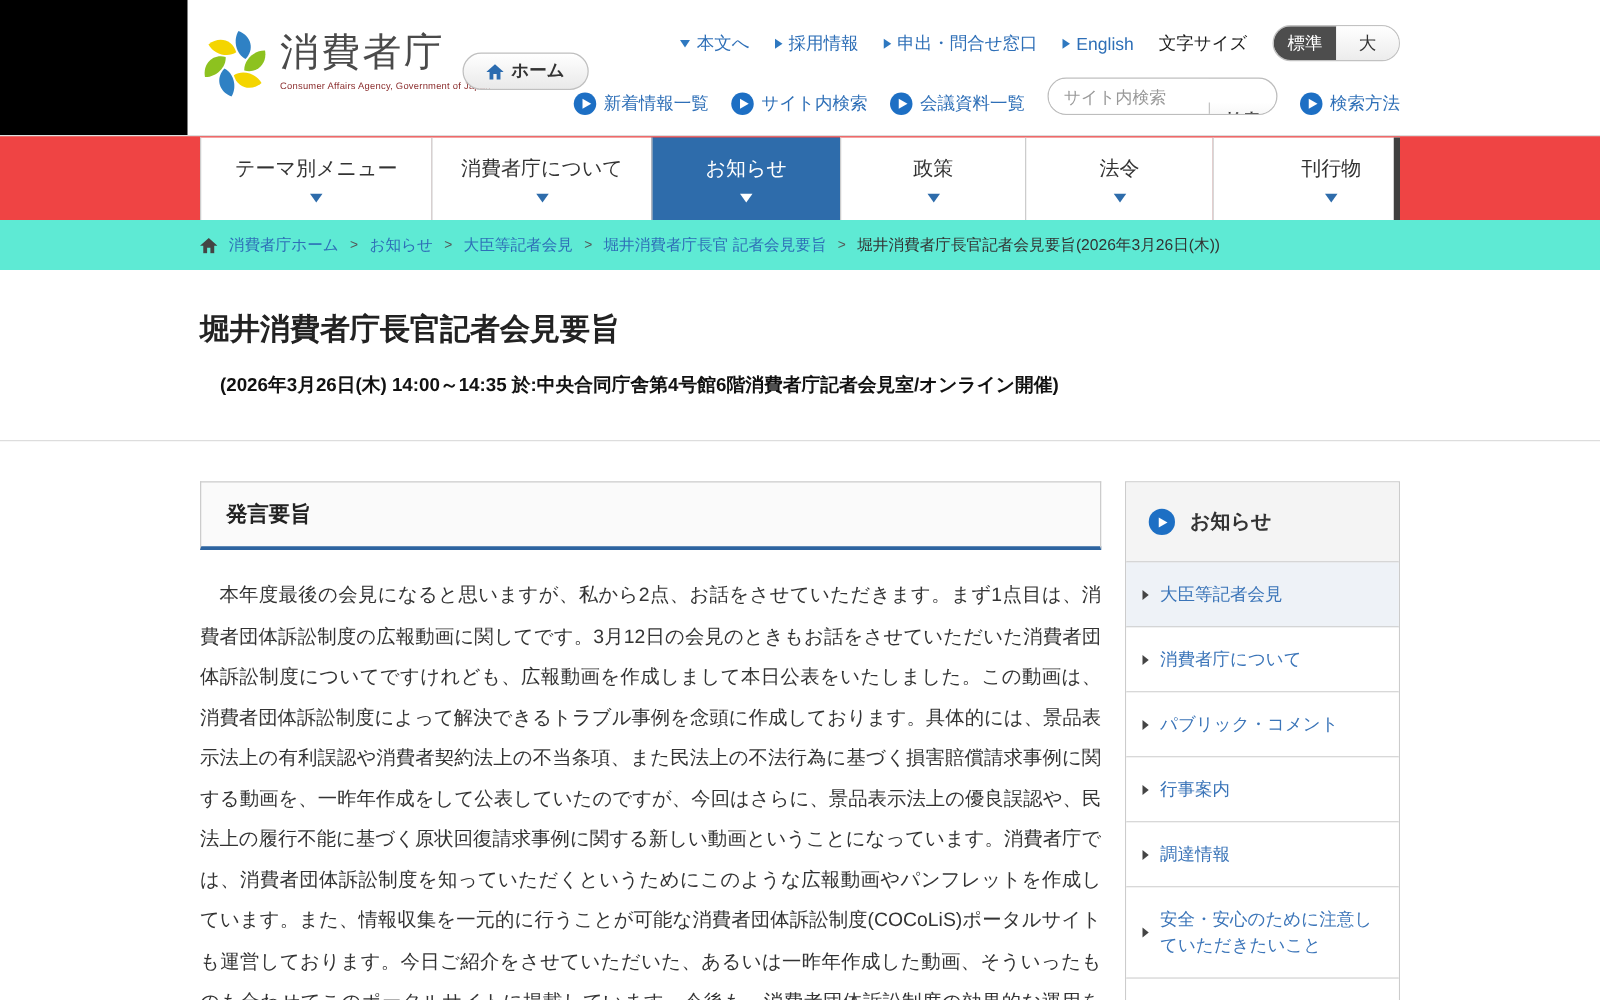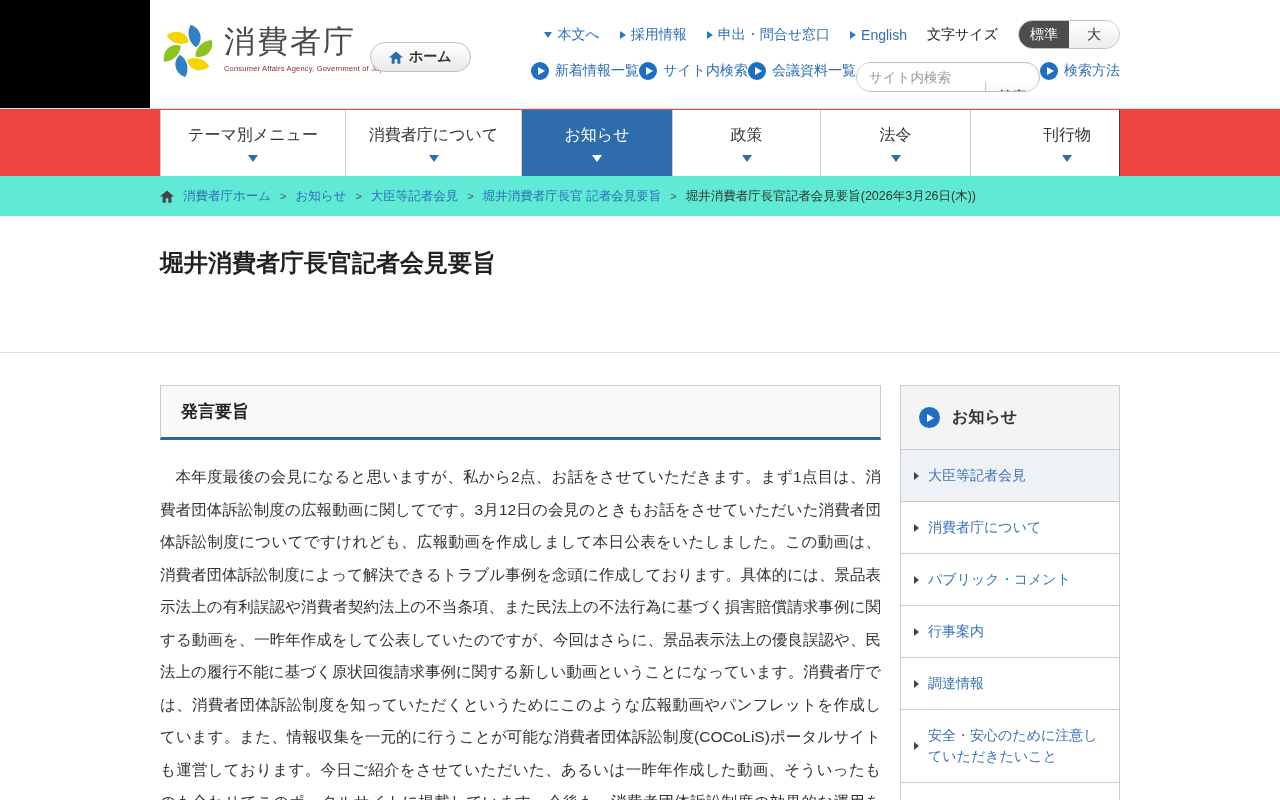--- a/index.html
+++ b/index.html
@@ -21,41 +21,41 @@
     background:linear-gradient(#ffffff,#e9e9e9); border:1px solid #bfbfbf; border-radius:16px; font-size:14px; font-weight:bold; color:#333; cursor:pointer; }
 
   .util-row { position:absolute; top:20px; right:160px; display:flex; align-items:center; gap:20px; font-size:14px; }
   .util-link { color:#2e6fb7; text-decoration:none; display:inline-flex; align-items:center; gap:5px; cursor:pointer; }
   .fs-label { color:#1a1a1a; }
   .fs-toggle { display:flex; border:1px solid #c2c2c2; border-radius:16px; overflow:hidden; height:29px; }
   .fs-opt { display:flex; align-items:center; justify-content:center; width:50px; font-size:14px; cursor:pointer; }
   .fs-opt.on { background:#4d4d4d; color:#fff; }
   .fs-opt.off { background:linear-gradient(#fff,#ececec); color:#333; }
 
-  .quick-row { position:absolute; top:62px; right:160px; display:flex; align-items:flex-start; gap:0; font-size:14px; }
+  .quick-row { position:absolute; top:62px; right:160px; display:flex; align-items:flex-end; gap:18px; font-size:14px; }
   .quick-link { color:#2e6fb7; text-decoration:none; display:inline-flex; align-items:center; gap:6px; cursor:pointer; }
 
   .search-pill { display:flex; align-items:center; height:30px; border:1px solid #bdbdbd; border-radius:16px; overflow:hidden; background:#fff; }
   .search-input { border:none; outline:none; width:128px; height:28px; padding:0 12px; font-size:13.5px; color:#333; font-family:Liberation Sans, sans-serif; }
   .search-input::placeholder { color:#999; }
   .search-btn { height:30px; padding:0 13px; border:none; border-left:1px solid #c4c4c4; background:linear-gradient(#fff,#e7e7e7);
     font-size:13.5px; font-weight:bold; color:#333; cursor:pointer; font-family:inherit;margin-top:40px; }
 
   
   .tri-r { width:0; height:0; border-left:6px solid #2e78c0; border-top:4px solid transparent; border-bottom:4px solid transparent; display:inline-block; }
   .tri-d { width:0; height:0; border-top:6px solid #2e78c0; border-left:4px solid transparent; border-right:4px solid transparent; display:inline-block; }
   .circ { width:18px; height:18px; border-radius:50%; background:#1d6fc4; display:inline-flex; align-items:center; justify-content:center; flex:none; }
   .circ .w { width:0; height:0; border-left:7px solid #fff; border-top:4.5px solid transparent; border-bottom:4.5px solid transparent; margin-left:2px; }
 
   
   .nav-band { position:absolute; left:0; top:108px; width:1280px; height:68px; background:#ef4444; border-top:1px solid #ddd; }
   .nav-inner { position:absolute; left:160px; top:1px; height:66px; display:flex; }
   .nav-item { height:66px; display:flex; flex-direction:column; align-items:center; justify-content:center; gap:9px;
     border-left:1px solid #ccc; cursor:pointer; background:#fff; }
-  .nav-item:last-child { border-right:1px solid #404040;padding-left:44px; }
+  .nav-item:last-child { border-right:5px solid #404040;padding-left:44px; }
   .nav-item:nth-child(1){width:185px;} .nav-item:nth-child(2){width:176px;} .nav-item:nth-child(3){width:151px;}
   .nav-item:nth-child(4){width:148px;} .nav-item:nth-child(5){width:150px;} .nav-item:nth-child(6){width:150px;}
   .nav-label { font-size:16px; color:#333; }
   .nav-caret { border-top-color:#2e6cab; border-left-width:5px; border-right-width:5px; border-top-width:7px; }
   .nav-item.active { background:#2e6cab; }
   .nav-item.active .nav-label { color:#fff; }
   .nav-item.active .nav-caret { border-top-color:#fff; }
 
   
   .bc-band { position:absolute; left:0; top:176px; width:1280px; height:40px; background:#5eead4; display:flex; align-items:center; }
@@ -216,20 +216,21 @@
       <span class="bc-sep">&gt;</span>
       <a class="bc-link">大臣等記者会見</a>
       <span class="bc-sep">&gt;</span>
       <a class="bc-link">堀井消費者庁長官 記者会見要旨</a>
       <span class="bc-sep">&gt;</span>
       <span class="bc-cur">堀井消費者庁長官記者会見要旨(2026年3月26日(木))</span>
     </div>
   </div>
 
   <h1 class="page-title">堀井消費者庁長官記者会見要旨</h1>
+  <div class="page-sub">(2026年3月26日(木) 14:00～14:35 於:中央合同庁舎第4号館6階消費者庁記者会見室/オンライン開催)</div>
   <div class="content-divider"></div>
 
   <div class="section-head">発言要旨</div>
   <div class="body-copy">
     <p>本年度最後の会見になると思いますが、私から2点、お話をさせていただきます。まず1点目は、消費者団体訴訟制度の広報動画に関してです。3月12日の会見のときもお話をさせていただいた消費者団体訴訟制度についてですけれども、広報動画を作成しまして本日公表をいたしました。この動画は、消費者団体訴訟制度によって解決できるトラブル事例を念頭に作成しております。具体的には、景品表示法上の有利誤認や消費者契約法上の不当条項、また民法上の不法行為に基づく損害賠償請求事例に関する動画を、一昨年作成をして公表していたのですが、今回はさらに、景品表示法上の優良誤認や、民法上の履行不能に基づく原状回復請求事例に関する新しい動画ということになっています。消費者庁では、消費者団体訴訟制度を知っていただくというためにこのような広報動画やパンフレットを作成しています。また、情報収集を一元的に行うことが可能な消費者団体訴訟制度(COCoLiS)ポータルサイトも運営しております。今日ご紹介をさせていただいた、あるいは一昨年作成した動画、そういったものも合わせてこのポータルサイトに掲載しています。今後も、消費者団体訴訟制度の効果的な運用を進めまして、消費者被害の未然防止・拡大防止、そして被害回復を図って、健全な市場の実現につなげていきたいと考えております。引き続き、皆さんにもこういったポータルサイトをご覧いただいて、ご理解をいただければと考えております。</p>
 
   </div>
 
   <div class="sidebar">
     <div class="side-head">

